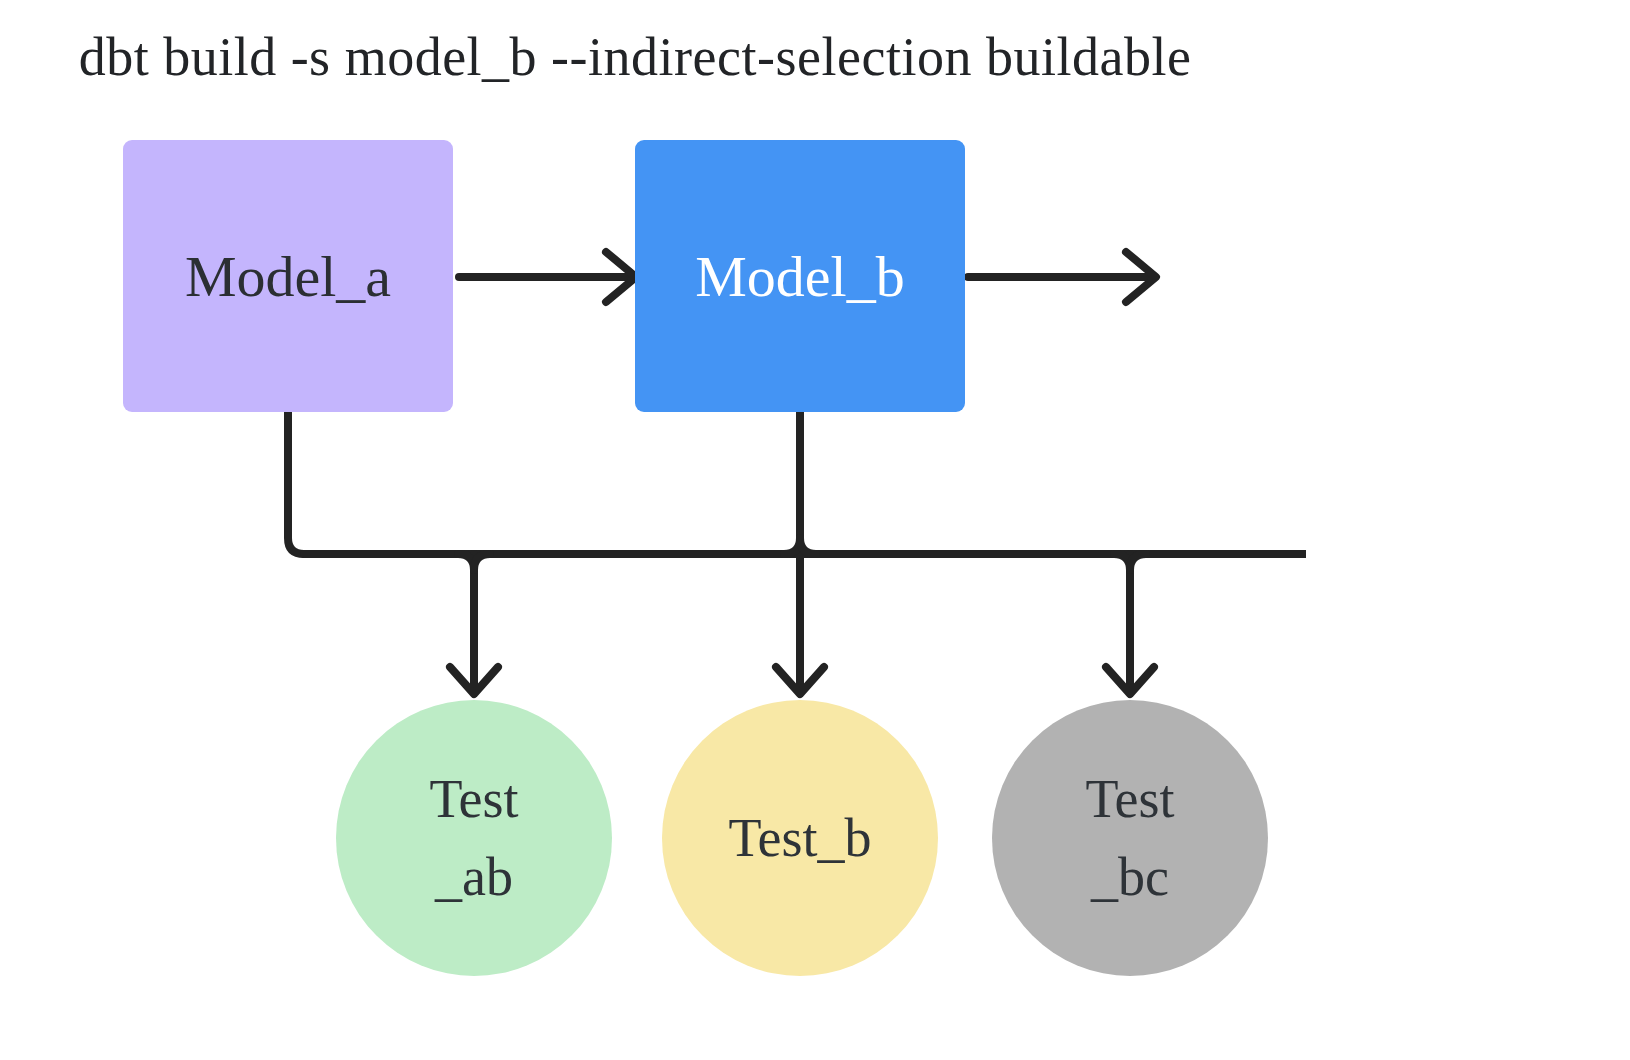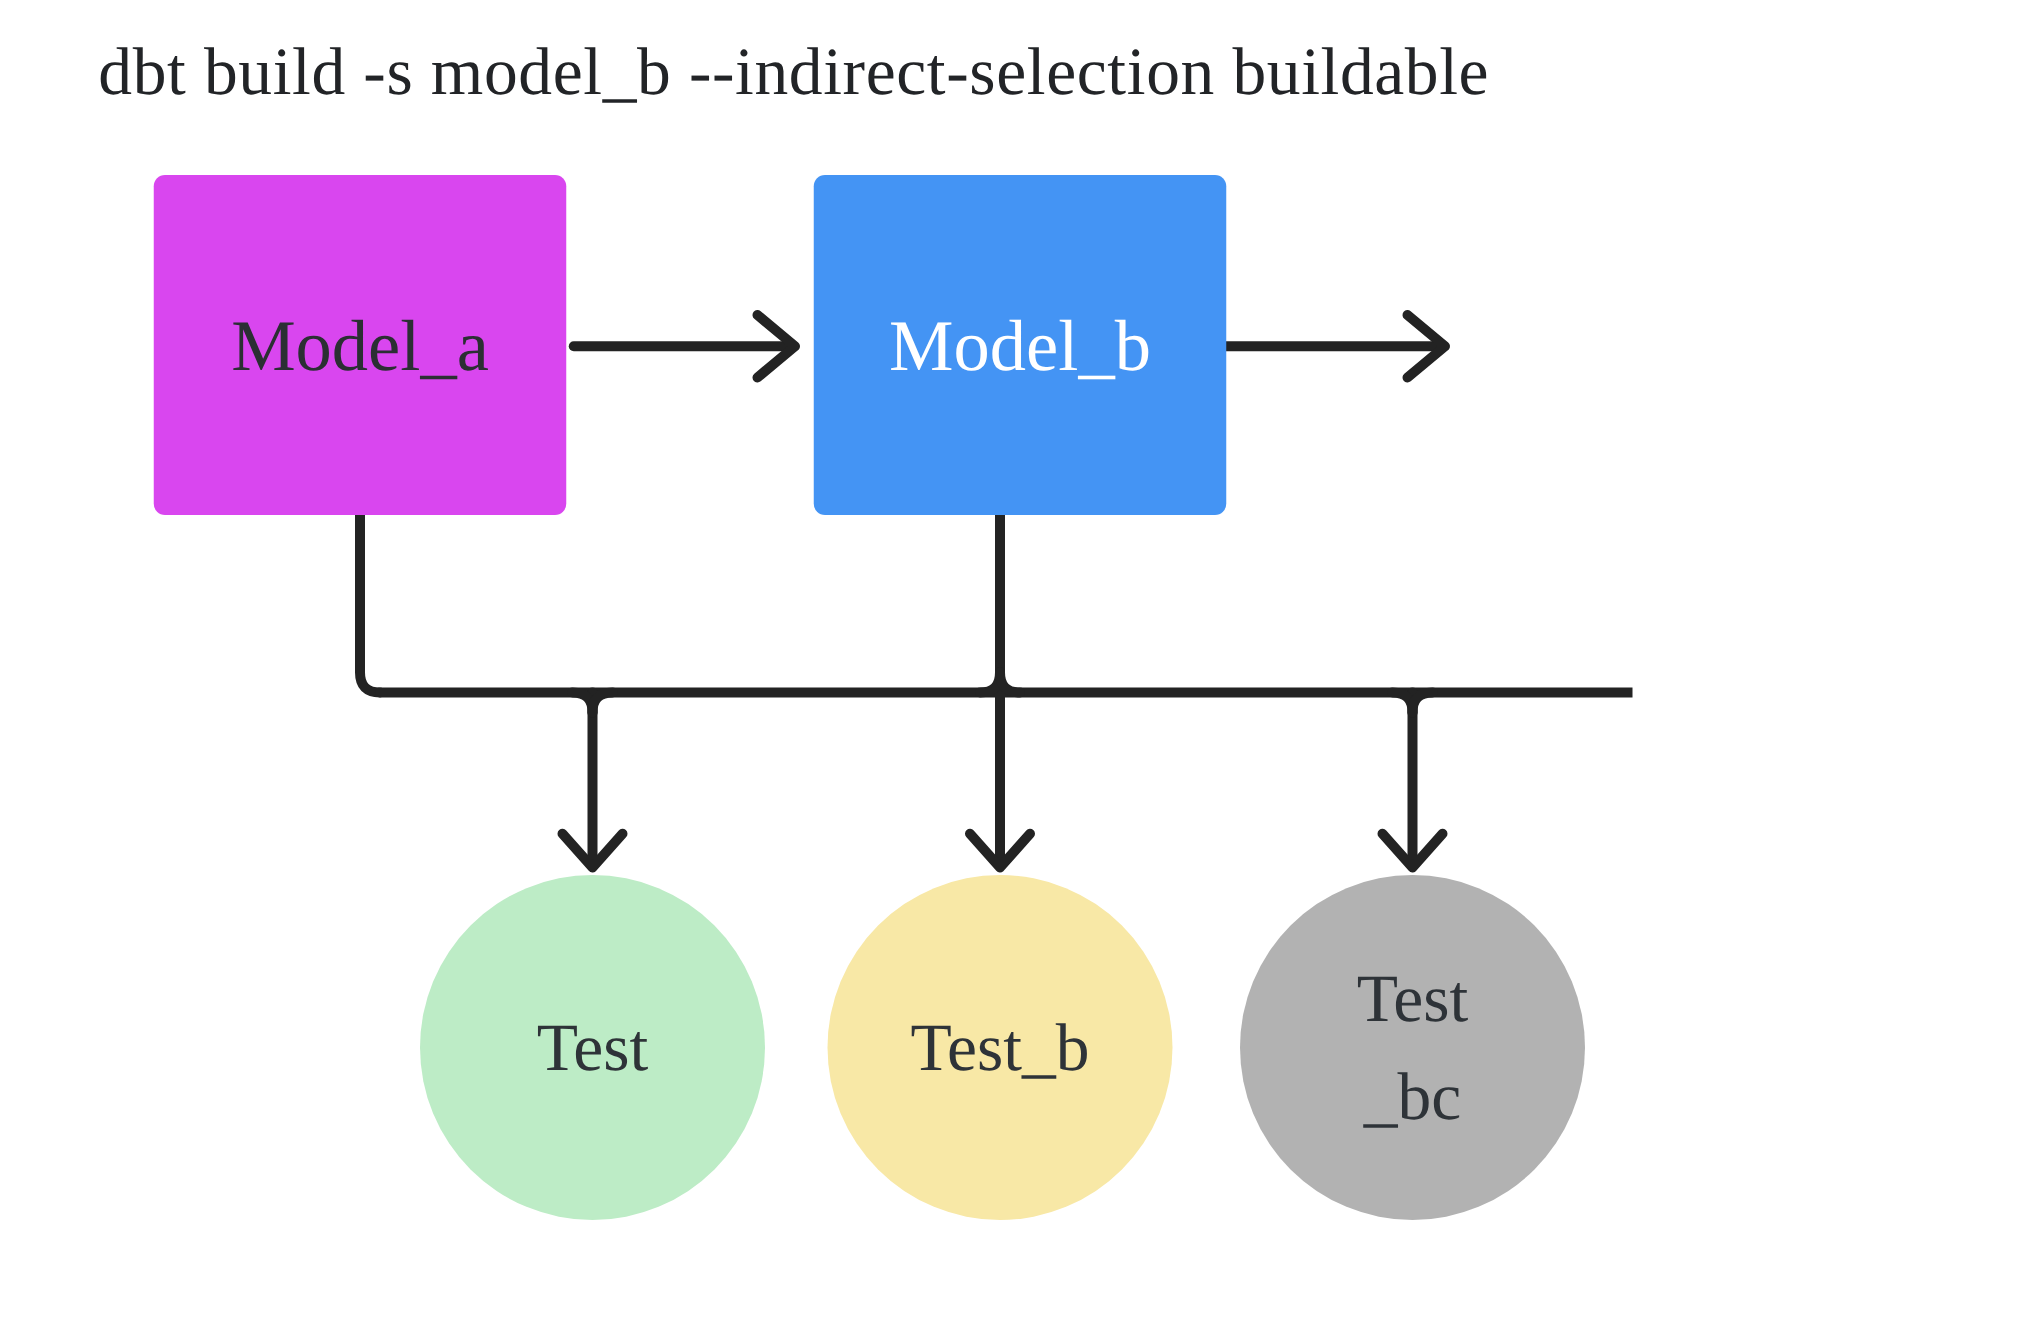--- a/index.html
+++ b/index.html
@@ -22,24 +22,24 @@
     white-space:nowrap;
   }
   .edges{position:absolute;left:0;top:0;width:1630px;height:1060px;}
   .box{
     position:absolute;
     top:140px;width:330px;height:272px;
     border-radius:9px;
     display:flex;align-items:center;justify-content:center;
     font-size:58px;font-weight:500;
     color:#2b2f33;
-    background:#d946ef;
+    background:#c4b5fd;
   }
   .box-a{left:123px;}
-  .box-b{left:635px;background:#4494f4;color:#ffffff;margin-left:16px;}
+  .box-b{left:635px;background:#4494f4;color:#ffffff;}
   .box-c{left:1162px;}
   .circle{
     position:absolute;
     top:700px;width:276px;height:276px;
     border-radius:50%;
     display:flex;flex-direction:column;align-items:center;justify-content:center;
     font-size:54px;font-weight:500;
     line-height:78px;
     color:#2e3338;
     text-align:center;
@@ -91,20 +91,21 @@
 
   <div class="box box-a">
     <span>Model_a</span>
   </div>
   <div class="box box-b">
     <span>Model_b</span>
   </div>
 
   <div class="circle circle-ab">
     <span>Test</span>
+    <span>_ab</span>
   </div>
   <div class="circle circle-b">
     <span>Test_b</span>
 
   </div>
   <div class="circle circle-bc">
     <span>Test</span>
     <span>_bc</span>
   </div>
 

